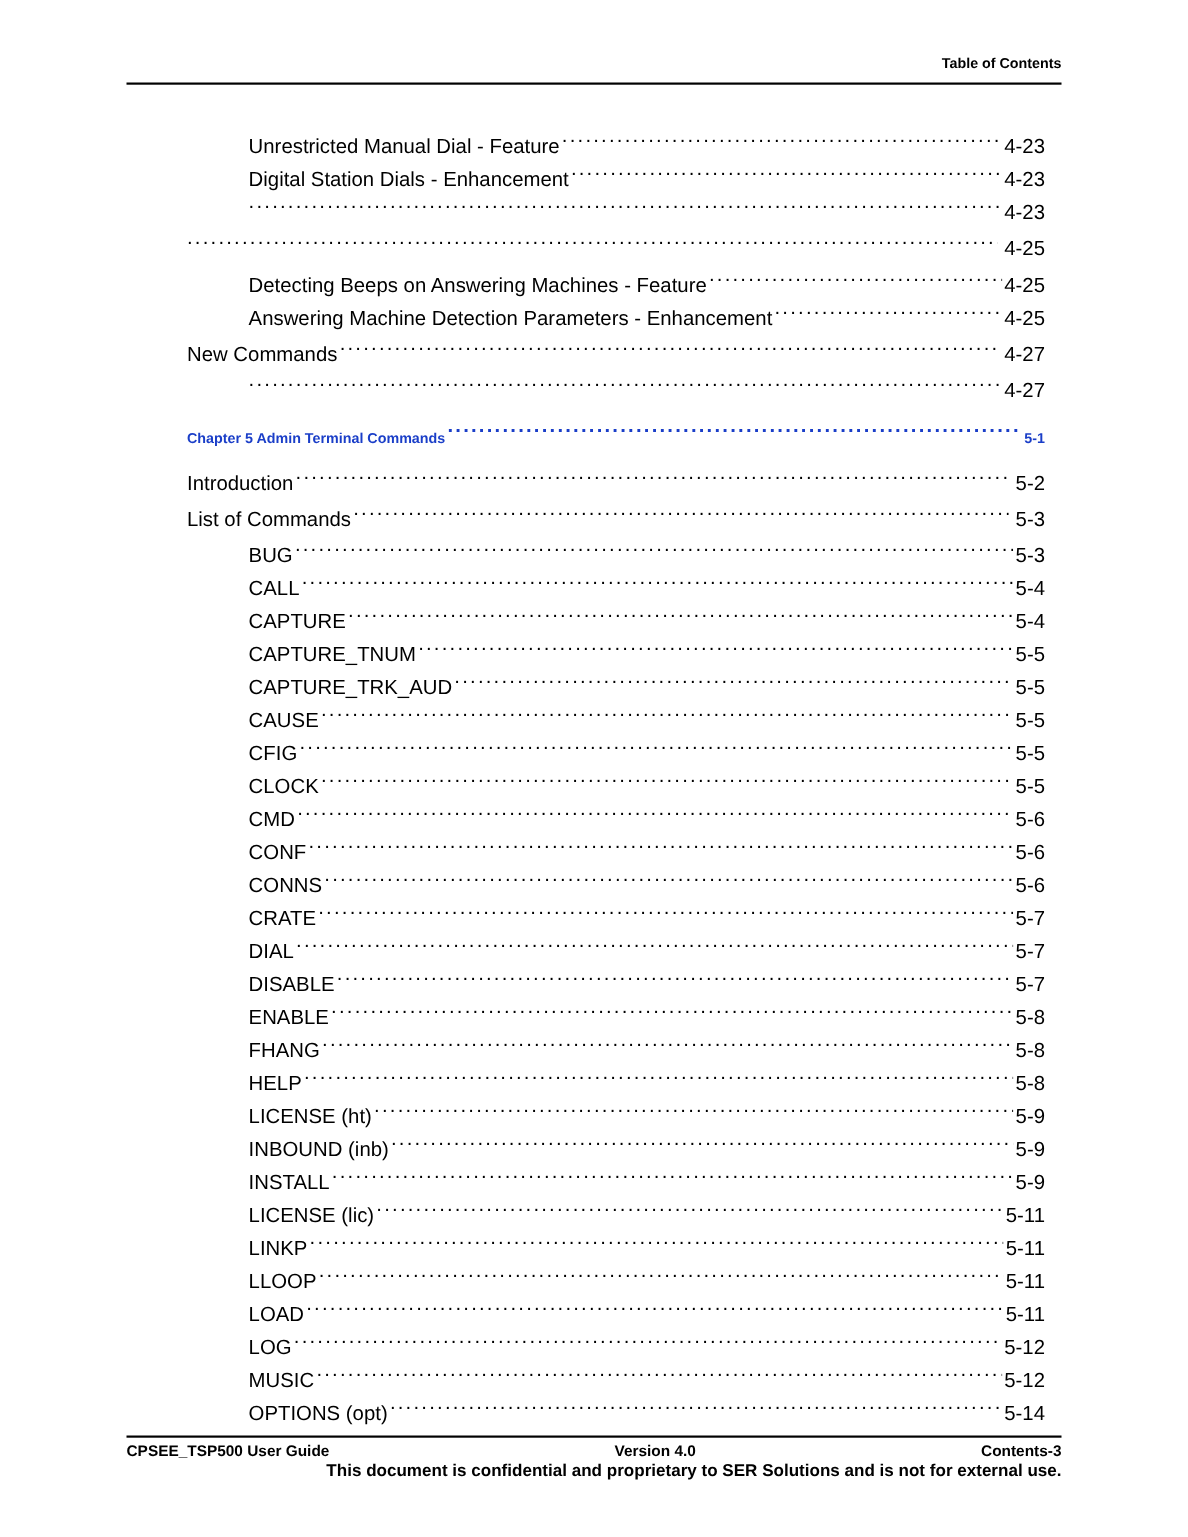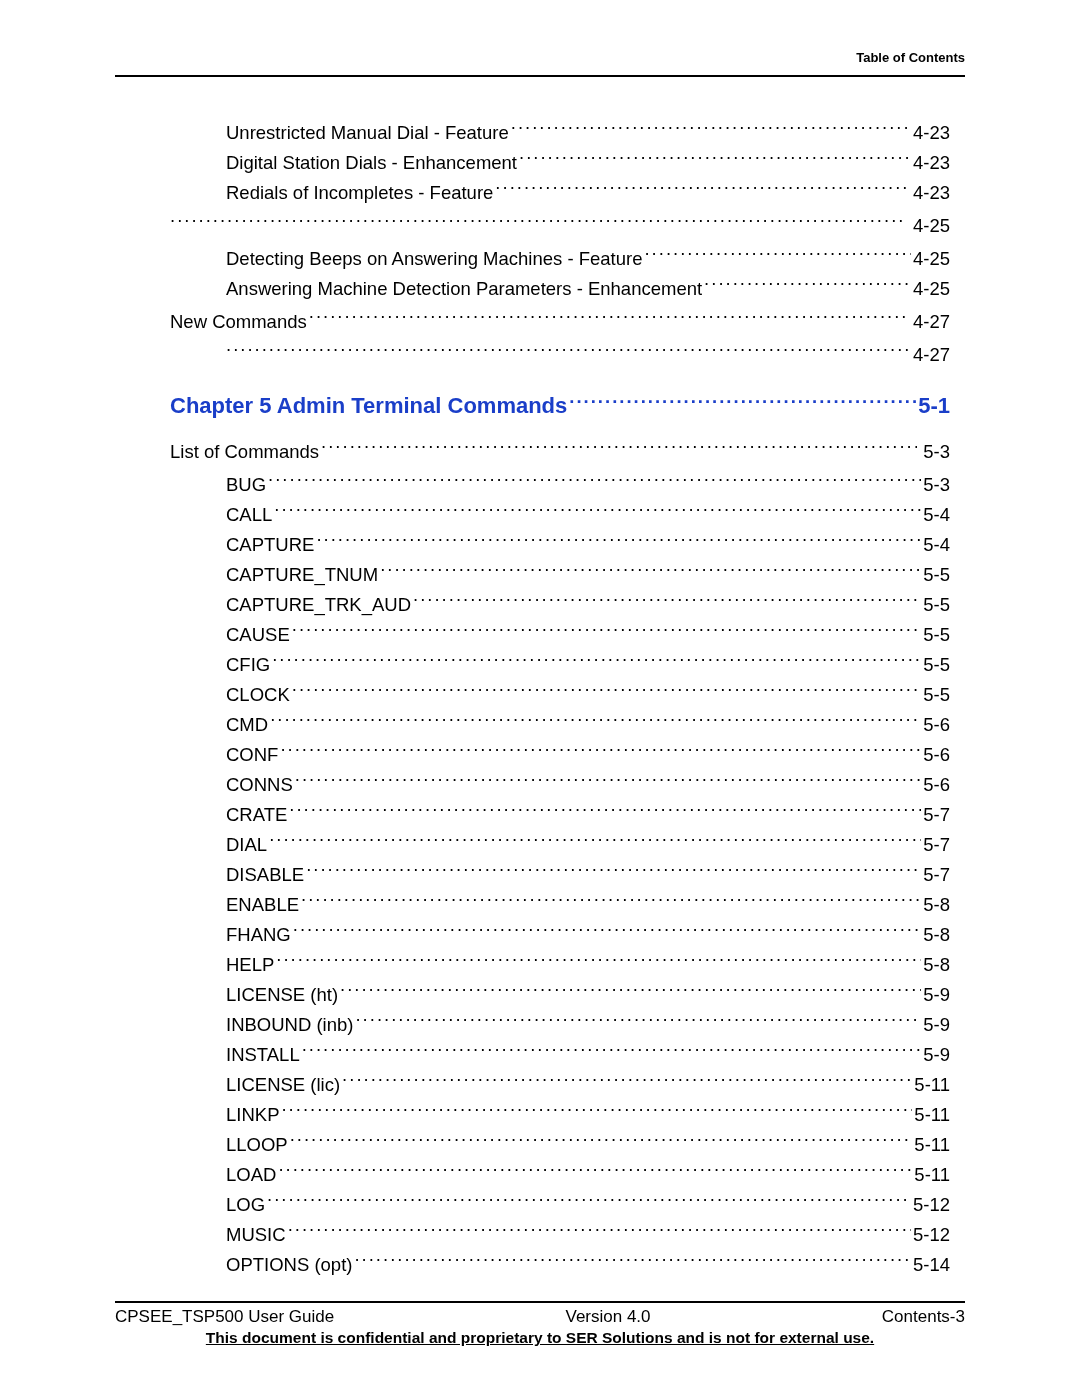--- a/index.html
+++ b/index.html
@@ -49,21 +49,21 @@
     letter-spacing: 2.0px;
     font-size: 18.5px;
     color: #000;
   }
   .toc-row.chapter .leader::after { color: #1a3ec8; }
   .toc-row .label { flex: 0 0 auto; padding-right: 2px; }
   .toc-row .page  { flex: 0 0 auto; padding-left: 2px; }
   .toc-row.chapter {
     color: #1a3ec8;
     font-weight: bold;
-    font-size: 22px;
+    font-size: 13px;
     margin-top: 18px;
     margin-bottom: 14px;
   }
   .toc-row.level1 {
     margin-top: 3px;
     margin-bottom: 3px;
   }
   .toc-row.level1 .page { padding-left: 6px; }
   .footer {
     position: absolute;
@@ -72,50 +72,48 @@
     bottom: 50px;
   }
   .footer .hr-bot {
     border: none;
     border-top: 2px solid #000;
     margin-bottom: 4px;
   }
   .footer-row {
     display: flex;
     justify-content: space-between;
-    font-weight: normal;
-    font-size: 17px;
+    font-weight: bold;
+    font-size: 14px;
   }
   .footer-note {
-    text-align: center;
+    text-align: right;
     font-weight: bold;
     font-size: 15.5px;
     margin-top: 2px;
-    text-decoration: underline;
   }
 </style>
 </head>
 <body>
 
 <div class="header-right">Table of Contents</div>
 <hr class="hr-top">
 
 <div class="content" id="toc-container">
     <div class="toc-row level2">
       <span class="label">Unrestricted Manual Dial - Feature</span>
       <span class="leader"></span>
       <span class="page">4-23</span>
     </div>
     <div class="toc-row level2">
       <span class="label">Digital Station Dials - Enhancement</span>
       <span class="leader"></span>
       <span class="page">4-23</span>
     </div>
     <div class="toc-row level2">
-      <span class="label">Redials of Incompletes - Feature</span>
       <span class="leader"></span>
       <span class="page">4-23</span>
     </div>
     <div class="toc-row level1">
       <span class="leader"></span>
       <span class="page">4-25</span>
     </div>
     <div class="toc-row level2">
       <span class="label">Detecting Beeps on Answering Machines - Feature</span>
       <span class="leader"></span>
@@ -132,20 +130,25 @@
       <span class="page">4-27</span>
     </div>
     <div class="toc-row level2">
       <span class="leader"></span>
       <span class="page">4-27</span>
     </div>
     <div class="toc-row chapter">
       <span class="label">Chapter 5 Admin Terminal Commands</span>
       <span class="leader"></span>
       <span class="page">5-1</span>
+    </div>
+    <div class="toc-row level1">
+      <span class="label">Introduction</span>
+      <span class="leader"></span>
+      <span class="page">5-2</span>
     </div>
     <div class="toc-row level1">
       <span class="label">List of Commands</span>
       <span class="leader"></span>
       <span class="page">5-3</span>
     </div>
     <div class="toc-row level2">
       <span class="label">BUG</span>
       <span class="leader"></span>
       <span class="page">5-3</span>

